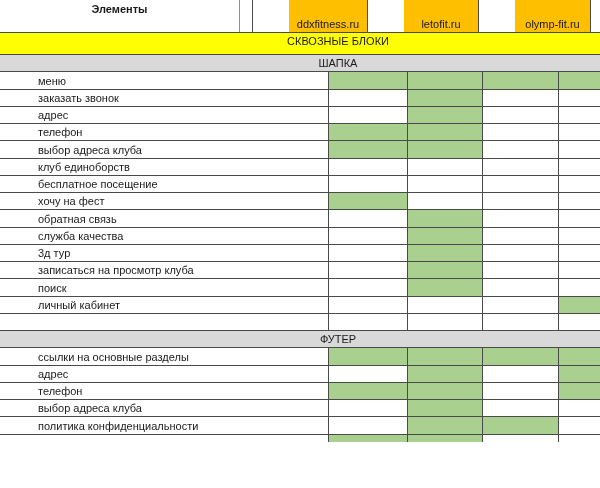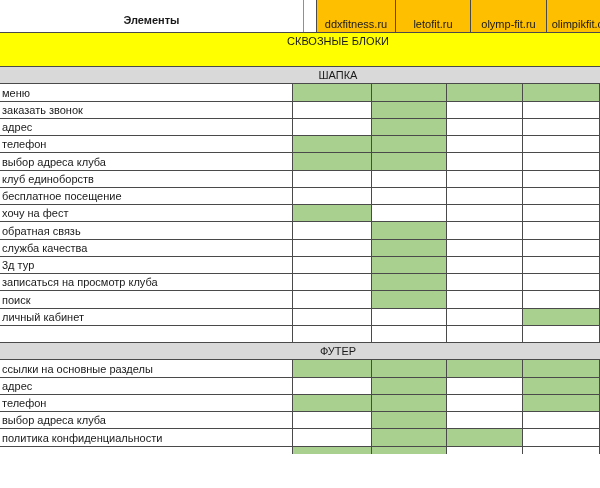--- a/index.html
+++ b/index.html
@@ -14,48 +14,48 @@
     --light-border:#909090;
     --orange:#FEBF00;
     --yellow:#FFFF00;
     --gray:#D9D9D9;
     --green:#A9D08E;
   }
   .sheet *{box-sizing:border-box;}
   .header-row{display:flex;height:33px;border-bottom:1px solid var(--border);}
   .cell{flex:0 0 auto;}
   .corner{
-    width:304px;border-right:1px solid var(--light-border);
+    width:240px;border-right:1px solid var(--light-border);
     display:flex;align-items:flex-end;justify-content:center;
-    font-weight:bold;padding-bottom:6px;
+    font-weight:bold;padding-bottom:17px;
   }
   .gap{width:13px;border-right:1px solid var(--border);}
   .site-head{
     background:var(--orange);
     border-right:1px solid var(--border);
     display:flex;align-items:flex-end;justify-content:center;
     text-align:center;word-break:break-all;
-    line-height:12px;padding:0 1px 2px 1px;
+    line-height:12px;padding:0 1px 2px 1px;margin-left:36px;
   }
   .w1{width:79px}.w2{width:75px}.w3{width:76px}.w4{width:77px}
   .banner{
-    width:600px;height:34px;
+    width:600px;height:22px;
     border-bottom:1px solid var(--border);
     padding-left:76px;text-align:center;
     line-height:16px;
   }
   .yellow-banner{background:var(--yellow);}
   .gray-banner{background:var(--gray);height:17.25px;}
   .row{display:flex;height:17.25px;border-bottom:1px solid var(--border);}
   .row.partial{height:7px;border-bottom:none;}
   .label{
     width:293px;border-right:1px solid var(--border);
     display:flex;align-items:flex-end;
     padding:0 2px 2px 2px;
-    white-space:nowrap;overflow:hidden;
+    white-space:nowrap;overflow:hidden;margin-left:36px;
   }
   .val{border-right:1px solid var(--border);}
   .val.filled{background:var(--green);}
 </style>
 </head>
 <body>
 
 <div class="sheet" style="--orange: #FEBF00; --yellow: #FFFF00; --gray: #D9D9D9; --green: #A9D08E; --border: #4a4a4a;">
   <div class="header-row">
     <div class="cell corner">Элементы</div>

